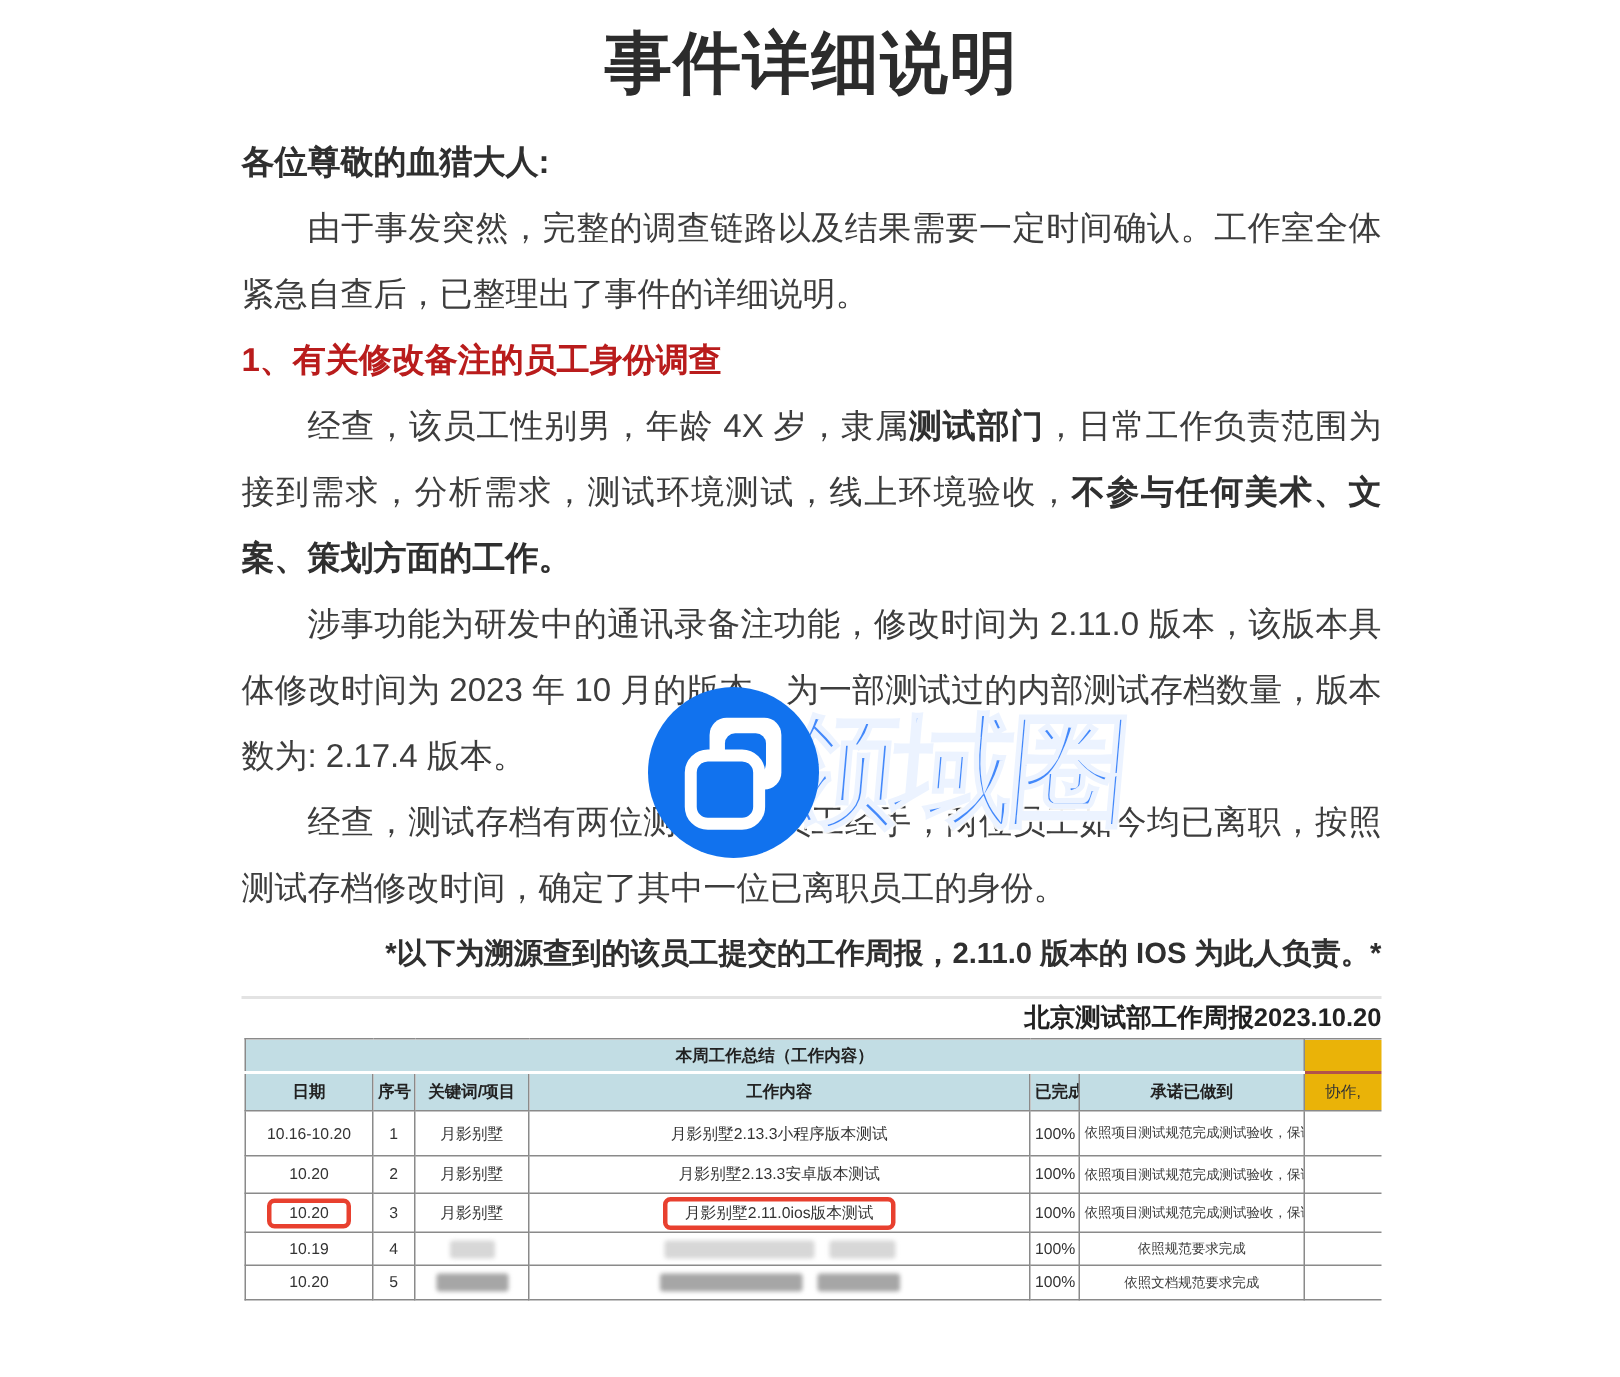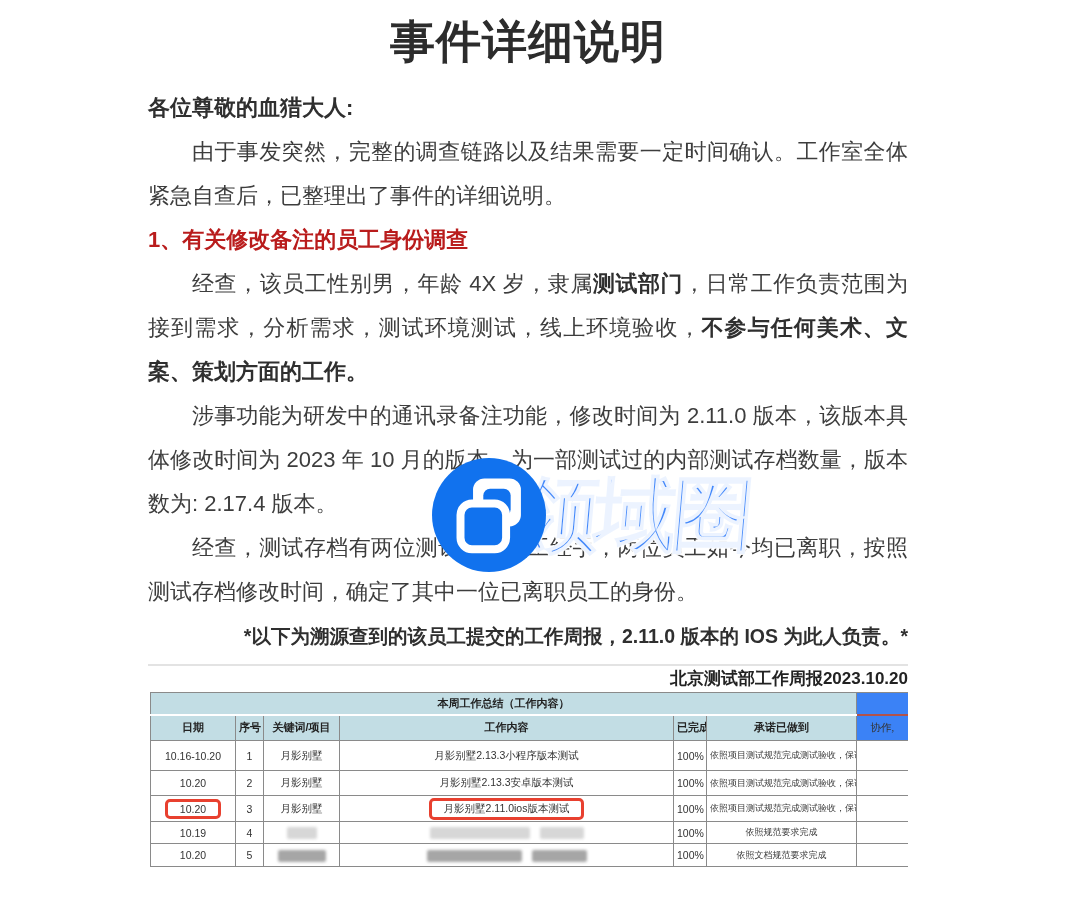--- a/index.html
+++ b/index.html
@@ -1,20 +1,20 @@
 <!DOCTYPE html>
 <html><head>
 <meta charset="utf-8">
 <style>
   html,body{margin:0;padding:0;background:#fff;}
   .canvas{
     position:relative;width:1080px;height:918px;background:#ffffff;overflow:hidden;
     font-family:"Liberation Sans","DejaVu Sans",sans-serif;color:#3d3d3d;
   }
-  .content{position:absolute;left:148px;top:0;width:760px;}
+  .content{position:absolute;left:161px;top:0;width:760px;}
   .doc-title{
     margin:10px 0 12px;text-align:center;font-size:45px;line-height:64px;
     font-weight:800;color:#2c2c2c;letter-spacing:1px;
   }
   .bline{font-size:22px;line-height:44px;}
   p{margin:0;text-align:justify;}
   .salutation{font-weight:bold;color:#2f2f2f;}
   .indent{text-indent:2em;}
   .subtitle{text-align:center;font-weight:bold;color:#2f2f2f;margin-top:6px;}
   .section-heading{font-weight:bold;color:#b91c1c;}
@@ -26,21 +26,21 @@
   table.report{
     border-collapse:collapse;table-layout:fixed;width:757px;margin-left:2px;
     font-size:10.5px;color:#333;border:1.5px solid #5a5a5a;border-right:none;
   }
   table.report th,table.report td{
     border:1px solid #8a8a8a;padding:0 3px;text-align:center;vertical-align:middle;
     overflow:hidden;white-space:nowrap;font-weight:normal;
   }
   .hdr{background:#c2dde4;font-weight:bold!important;font-size:11px;color:#222;}
   .merged-hdr{border-bottom:2px solid #ffffff!important;}
-  .corner{background:#3b82f6;font-family:Liberation Serif, serif;}
+  .corner{background:#eab308;}
   .corner-top{border-bottom:2px solid #b2524a!important;}
   td.last,th.last{border-right:none!important;}
   td.promise{
     text-align:left;font-size:9px;line-height:11px;white-space:normal;padding:1px 3px;color:#3a3a3a;
   }
   .red-box{
     display:inline-block;border:3px solid #e8402f;border-radius:5px;
     padding:1px 12px;margin:-3px 0;background:transparent;
   }
   .blur{display:inline-block;vertical-align:middle;height:12px;border-radius:2px;filter:blur(1.5px);}

